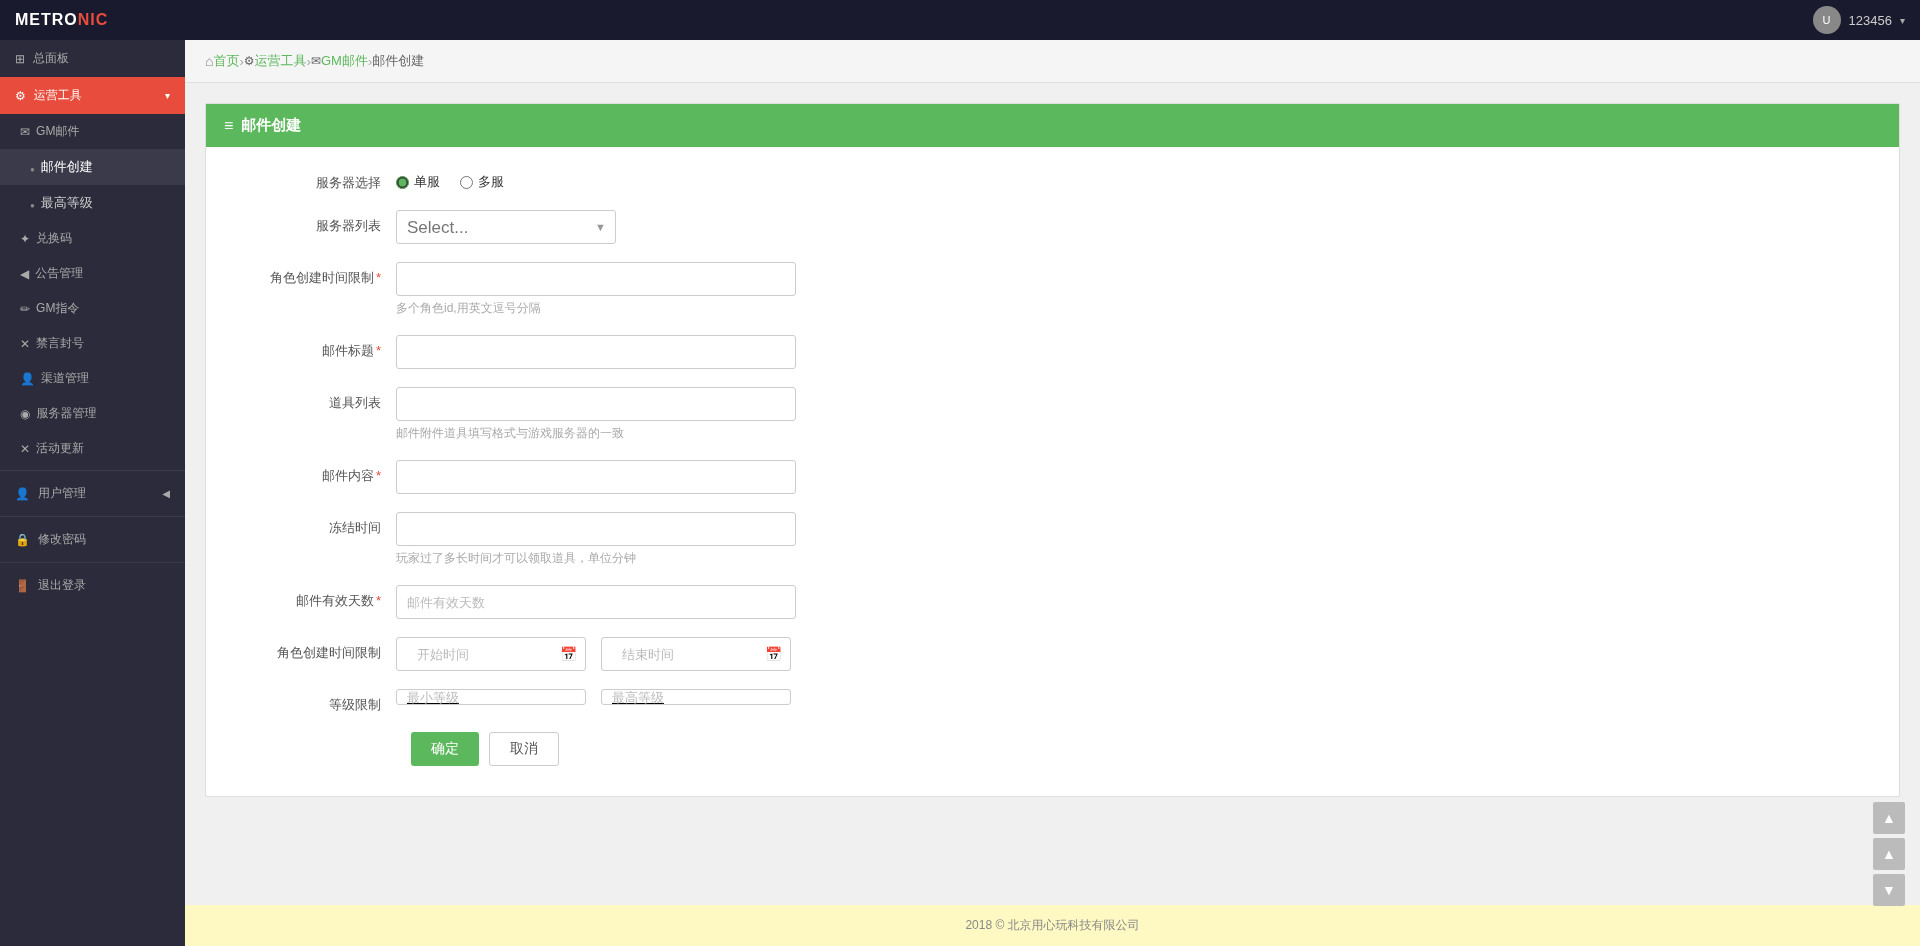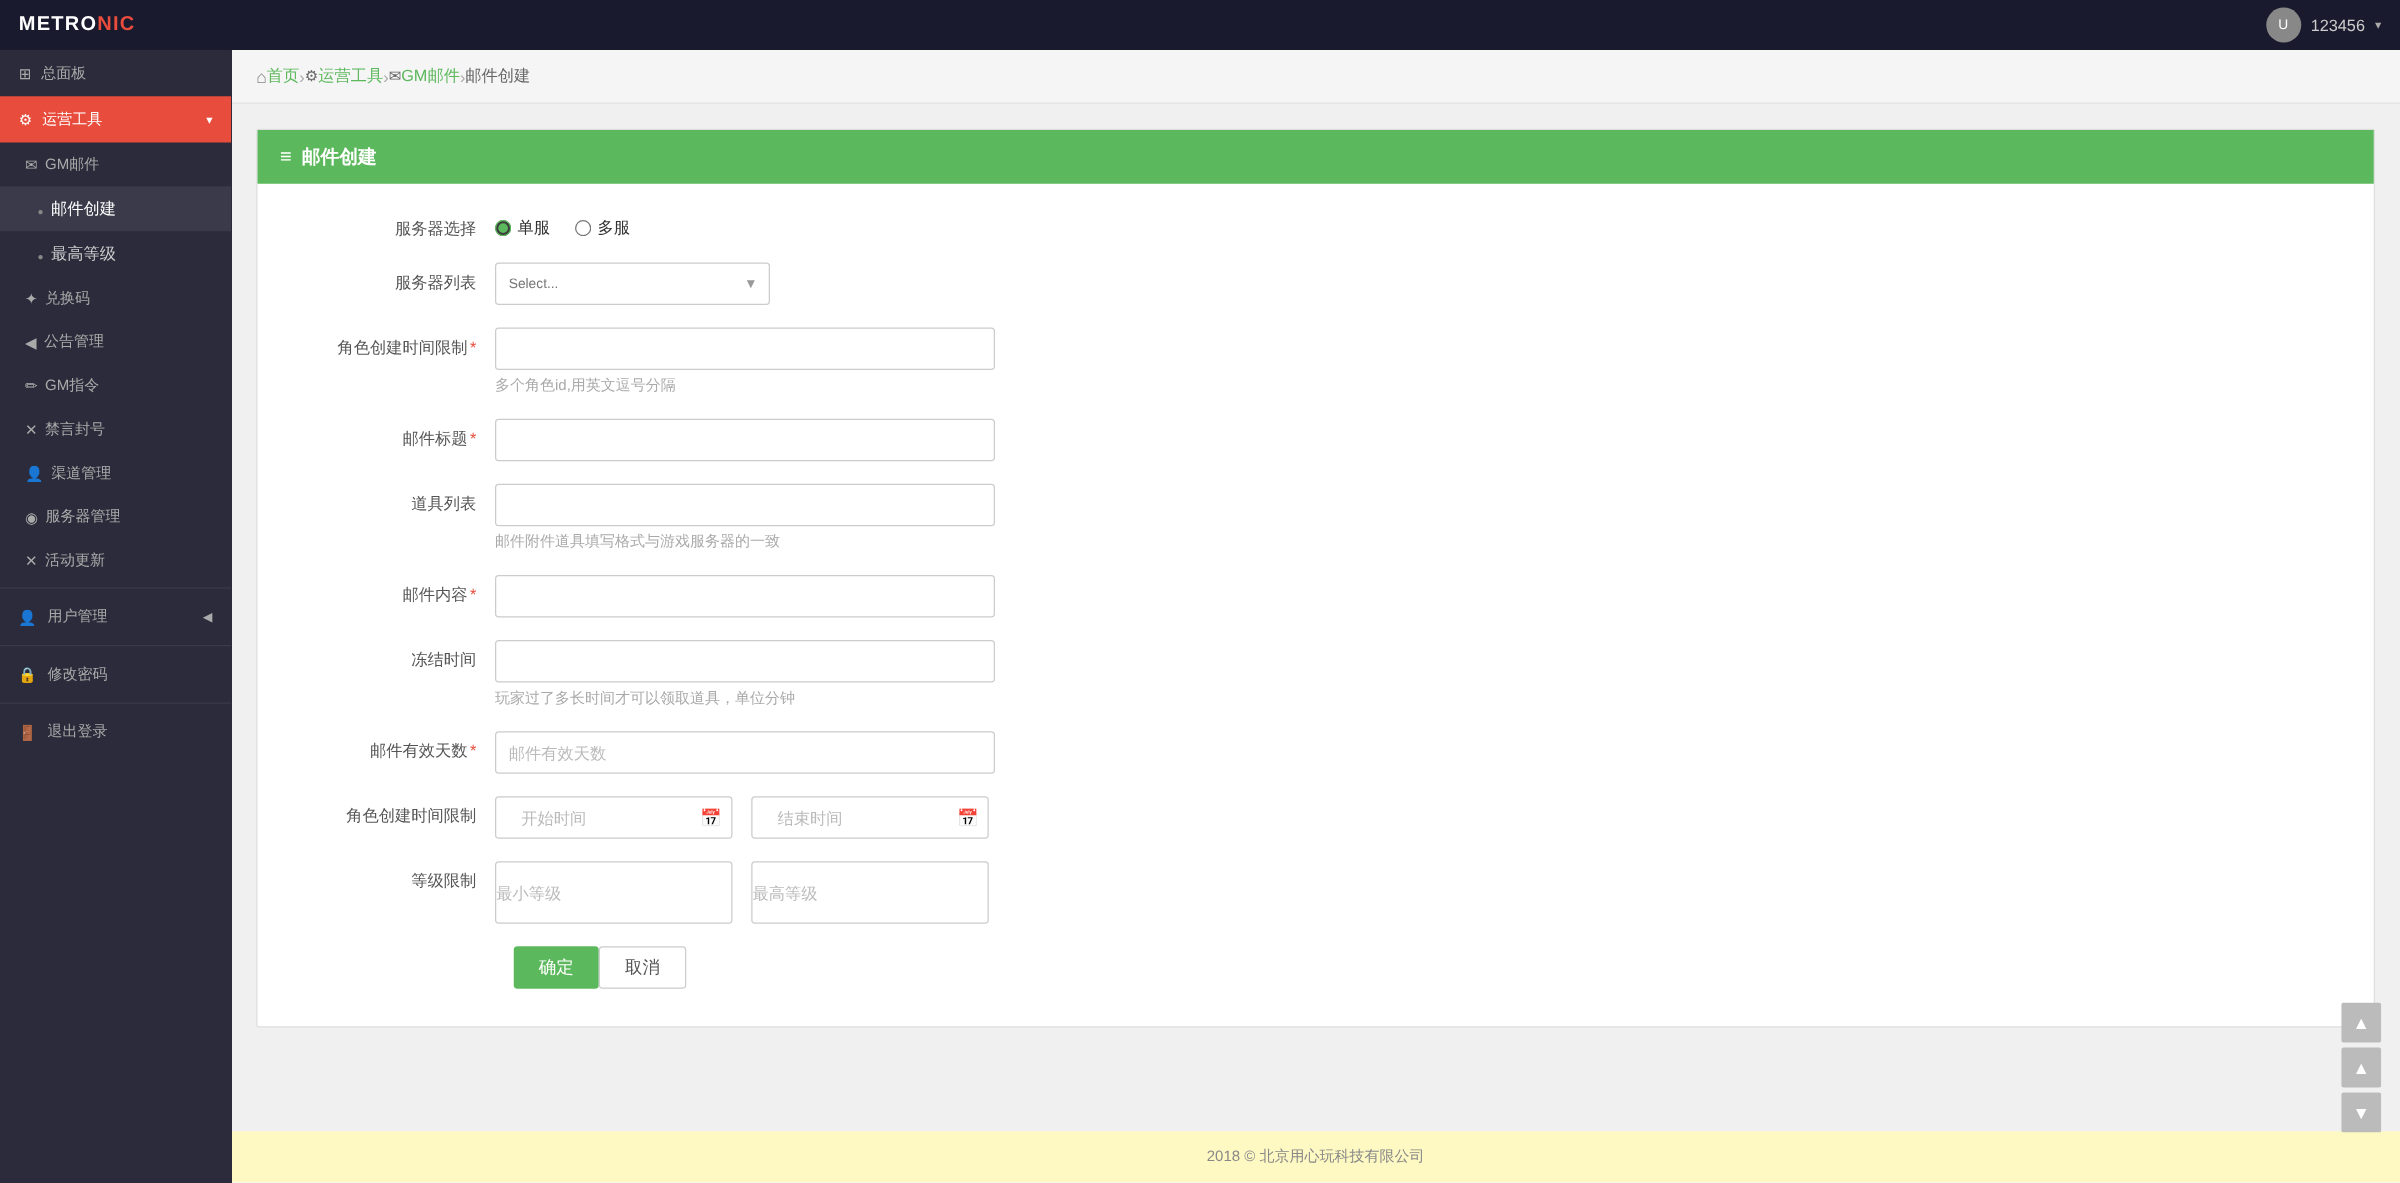--- a/index.html
+++ b/index.html
@@ -188,21 +188,21 @@
     .select-wrapper {
       position: relative;
       width: 220px;
     }
     .select-control {
       width: 100%;
       height: 34px;
       border: 1px solid #ccc;
       border-radius: 3px;
       padding: 0 30px 0 10px;
-      font-size: 11px;
+      font-size: 17px;
       color: #777;
       background: #fff;
       appearance: none;
       cursor: pointer;
       outline: none;
     }
     .select-arrow {
       position: absolute;
       right: 10px;
       top: 50%;
@@ -257,32 +257,34 @@
     }
 
     
     .level-group {
       display: flex;
       align-items: center;
       gap: 15px;
     }
     .level-input {
       width: 190px;
-      height: 50px;
+      height: 16px;
       border: 1px solid #ccc;
       border-radius: 3px;
-      padding: 0 0;
+      padding: 0 10px;
       font-size: 13px;
       outline: none;
+      text-decoration: underline;
     }
     .level-input::placeholder { color: #bbb; }
 
     
     .btn-row {
       display: flex;
+      gap: 10px;
       margin-top: 10px;
       padding-left: 175px;
     }
     .btn {
       height: 34px;
       padding: 0 20px;
       border: none;
       border-radius: 3px;
       font-size: 14px;
       cursor: pointer;

